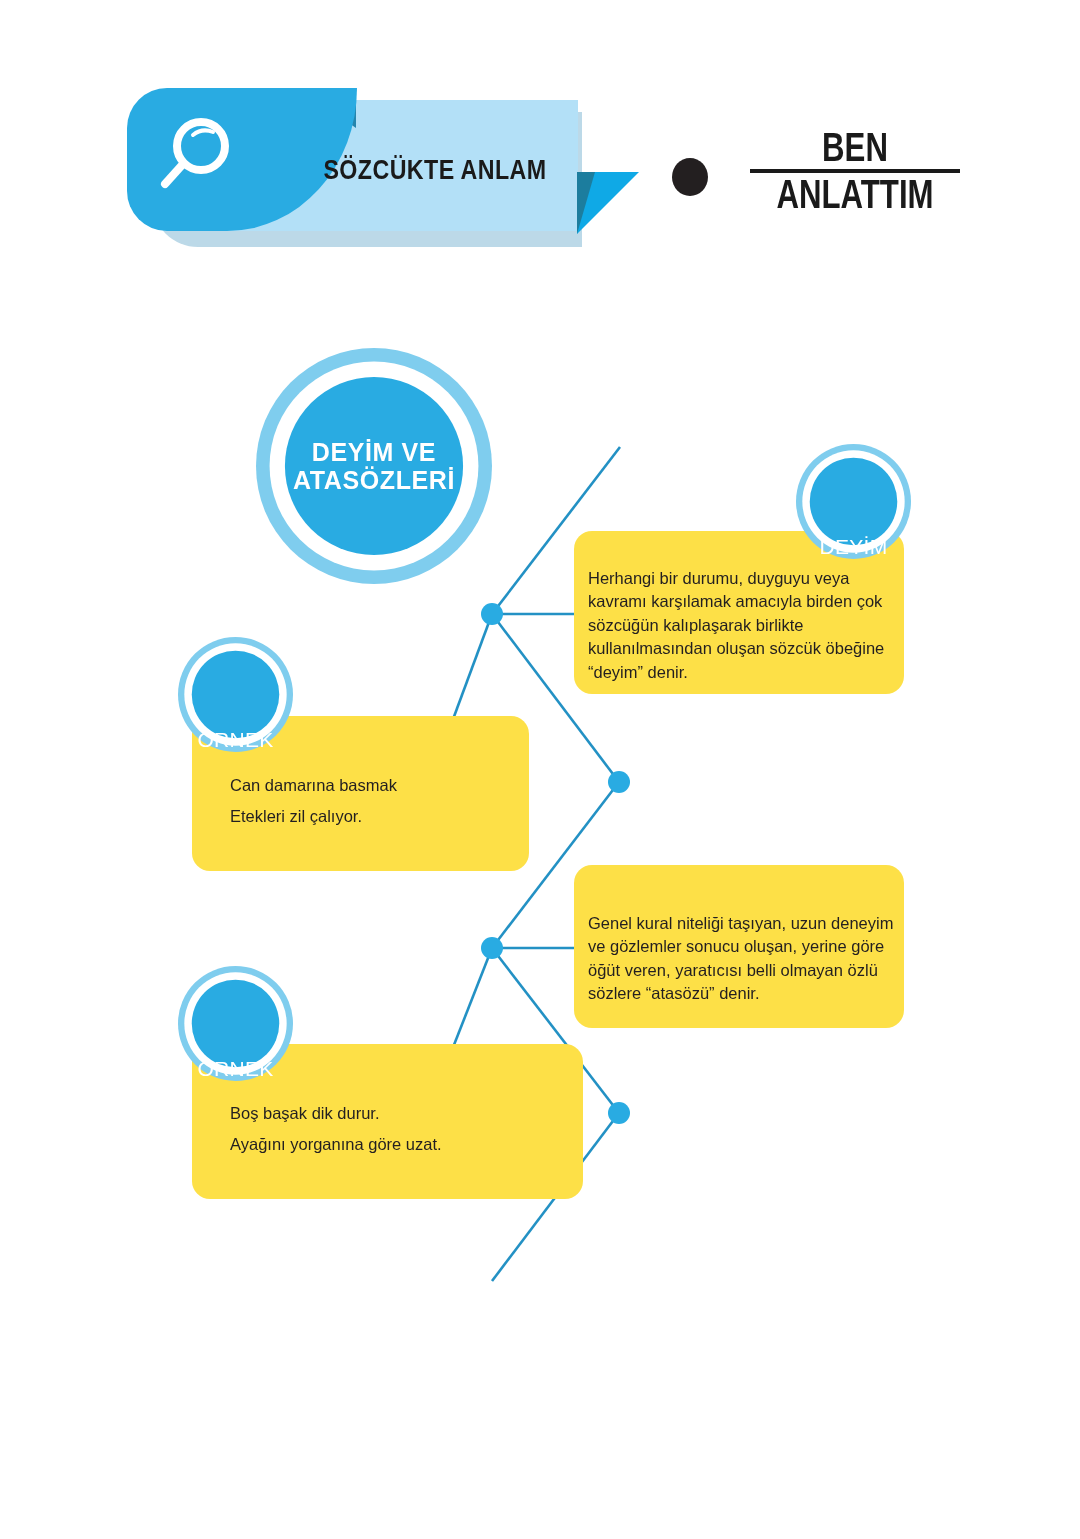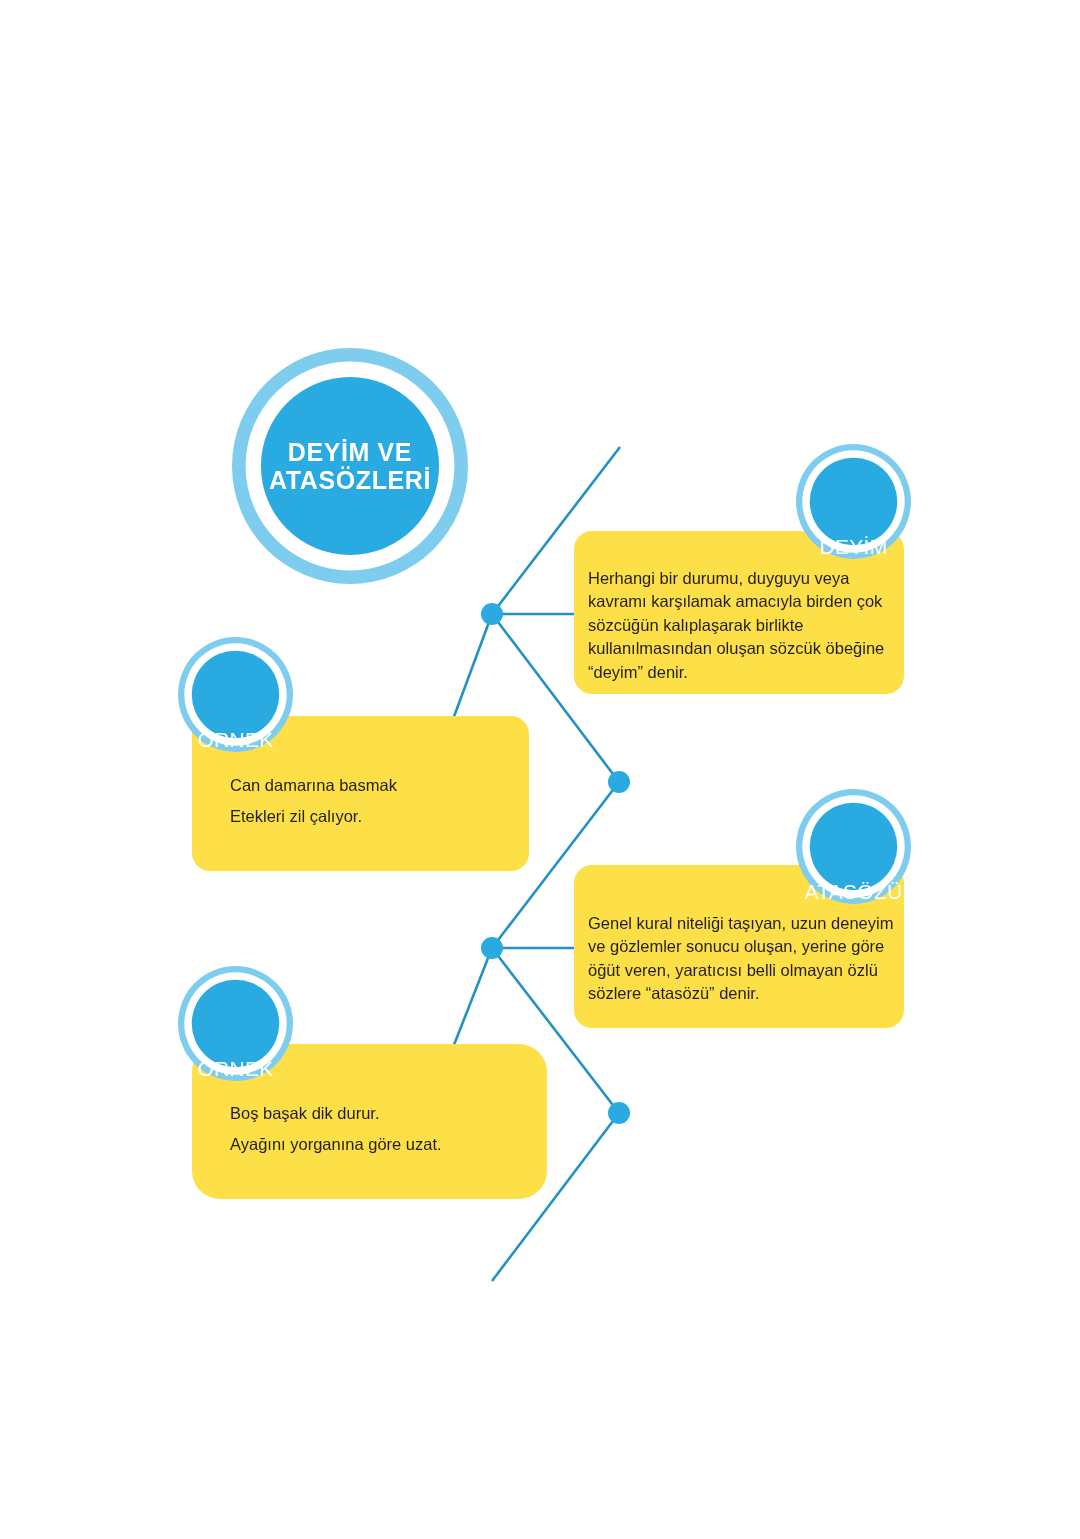--- a/index.html
+++ b/index.html
@@ -163,21 +163,21 @@
     width: 100%;
     height: 100%;
     color: #ffffff;
     text-align: center;
     line-height: 1.12;
     font-weight: bold;
   }
 
   
   #hub {
-    left: 232px;
+    left: 256px;
     top: 348px;
     width: 236px;
     height: 236px;
   }
   #hub .ring-white { transform: scale(0.885); }
   #hub .ring-core  { transform: scale(0.853); }
   #hub .hub-label {
     position: absolute;
     width: 230px;
     font-size: 25px;
@@ -223,37 +223,60 @@
     line-height: 1.42;
     white-space: pre-line;
   }
   #panel-deyim   { left: 574px; top: 531px; width: 330px; height: 163px; }
   #panel-deyim .panel-text   { position:absolute; left: 14px; top: 36px; width: 310px; }
   #panel-atasozu { left: 574px; top: 865px; width: 330px; height: 163px; }
   #panel-atasozu .panel-text { position:absolute; left: 14px; top: 47px; width: 315px; }
 
   #panel-ornek-1 { left: 192px; top: 716px; width: 337px; height: 155px; }
   #panel-ornek-1 .panel-text { position:absolute; left: 38px; top: 54px; width: 290px; line-height: 1.85; }
-  #panel-ornek-2 { left: 192px; top: 1044px; width: 355px; height: 155px; border-radius: 28px; }
+  #panel-ornek-2 { left: 192px; top: 1044px; width: 391px; height: 155px; }
   #panel-ornek-2 .panel-text { position:absolute; left: 38px; top: 54px; width: 290px; line-height: 1.85; }
 
   
   #footer {
     position: absolute;
     left: 0;
     top: 1383px;
     width: 1080px;
     height: 80px;
   }
 </style>
 </head>
 <body>
 
 <div id="page">
 
+  <div id="header">
+    <div class="banner-shadow"></div>
+    <div class="banner-body"></div>
+    <div class="banner-fold"></div>
+    <div class="banner-blue">
+      <svg width="230" height="143" viewBox="0 0 230 143" style="position:absolute;left:0;top:0;">
+        <g fill="none" stroke="#ffffff" stroke-width="8" stroke-linecap="round">
+          <circle cx="74" cy="58" r="24"></circle>
+          <line x1="56" y1="76" x2="38" y2="96"></line>
+        </g>
+        <path d="M 66 47 A 20 20 0 0 1 86 44" fill="none" stroke="#ffffff" stroke-width="4" stroke-linecap="round"></path>
+      </svg>
+    </div>
+    <div class="banner-title">SÖZCÜKTE ANLAM</div>
+    <div class="ribbon-tail"></div>
+    <div class="ribbon-tail-dark"></div>
+    <div class="header-dot"></div>
+    <div class="ben-block">
+      <div class="ben-line1">BEN</div>
+      <div class="ben-rule"></div>
+      <div class="ben-line2">ANLATTIM</div>
+    </div>
+  </div>
 
   <svg id="diagram" viewBox="0 0 1080 1539">
     <g stroke="#2391c4" stroke-width="2.6" fill="none">
 
       <line x1="492" y1="614" x2="620" y2="447"></line>
       <line x1="492" y1="614" x2="578" y2="614"></line>
       <line x1="492" y1="614" x2="452" y2="722"></line>
       <line x1="492" y1="614" x2="619" y2="782"></line>
 
       <line x1="619" y1="782" x2="492" y2="948"></line>
@@ -297,26 +320,20 @@
 ATASÖZLERİ</div>
   </div>
 
   <div class="ring-badge small-badge" id="badge-deyim">
     <div class="ring-white">
       <div class="ring-core"></div>
     </div>
     <div class="badge-label">DEYİM</div>
   </div>
 
-  <div class="ring-badge small-badge" id="badge-atasozu">
-    <div class="ring-white">
-      <div class="ring-core"></div>
-    </div>
-    <div class="badge-label">ATASÖZÜ</div>
-  </div>
 
   <div class="ring-badge small-badge" id="badge-ornek-1">
     <div class="ring-white">
       <div class="ring-core"></div>
     </div>
     <div class="badge-label">ÖRNEK</div>
   </div>
 
   <div class="ring-badge small-badge" id="badge-ornek-2">
     <div class="ring-white">

